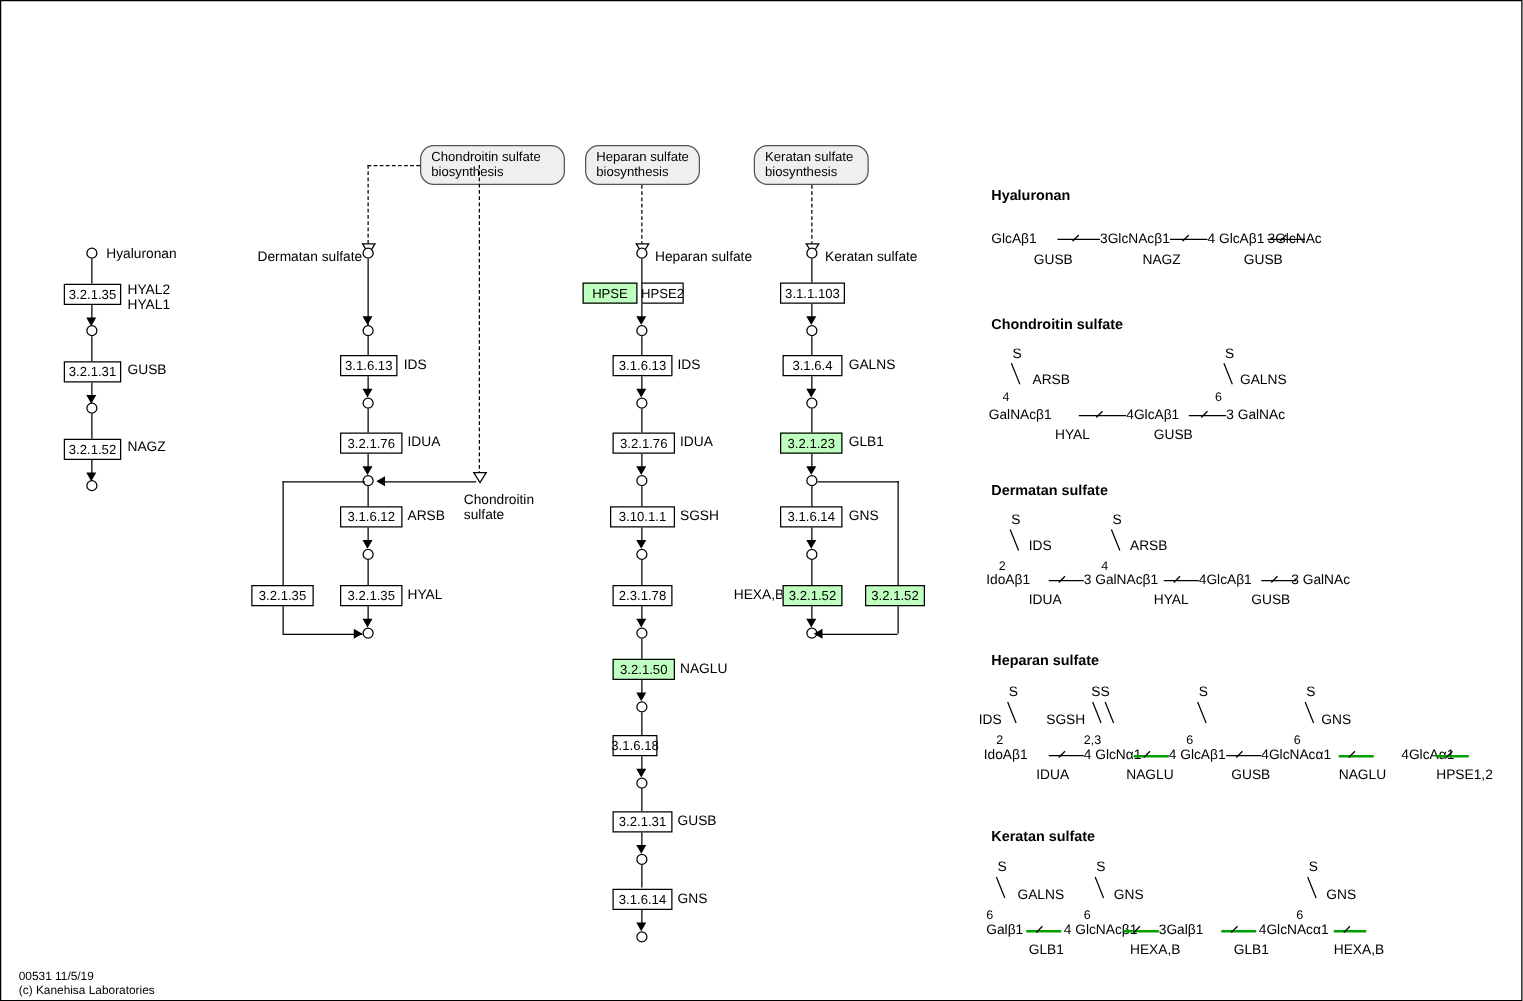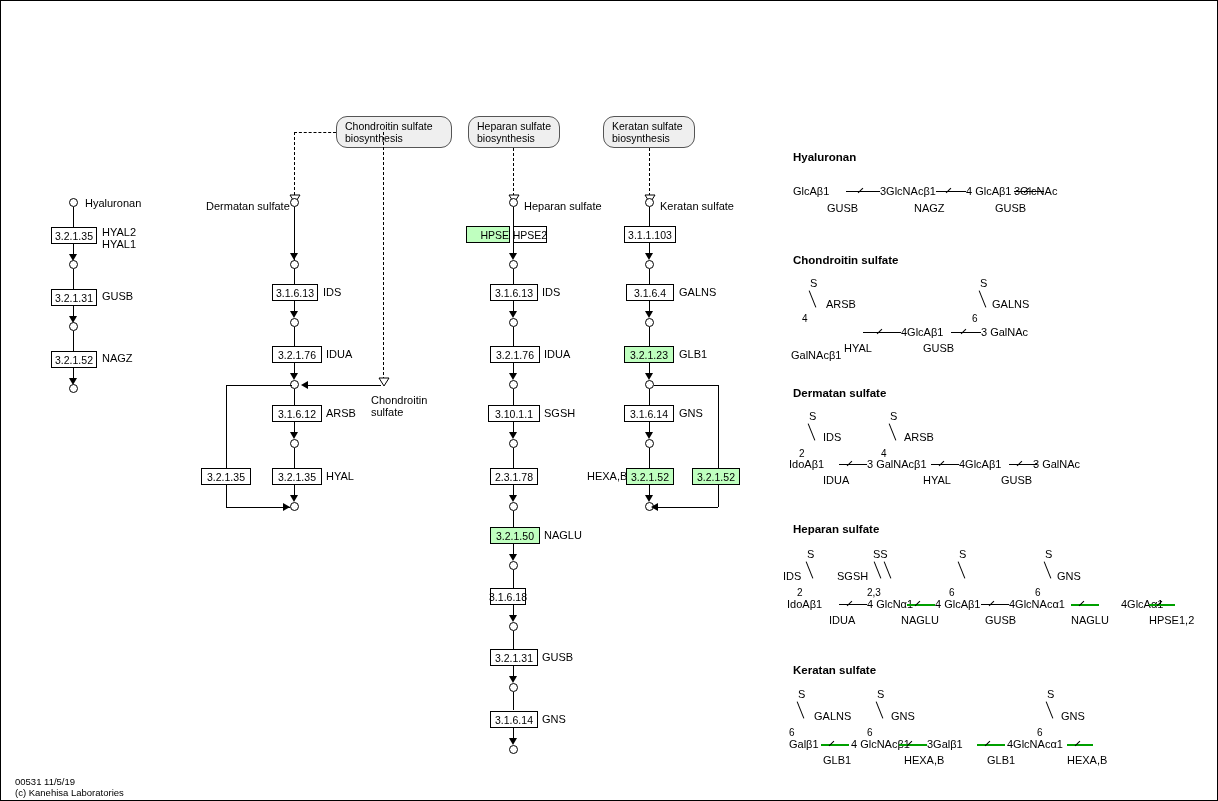--- a/index.html
+++ b/index.html
@@ -199,21 +199,21 @@
   <div class="arr-r" style="left:282px; top:502px;"></div>
 
   <div class="dash-v" style="left:512px; top:147px; height:48px;"></div>
   <svg class="abs" style="left:507px; top:193px;" width="12" height="10">
     <polygon points="1,1 11,1 6,9" fill="#ffffff" stroke="#000000" stroke-width="1"></polygon>
   </svg>
   <div class="circ" style="left:508px; top:197px;"></div>
   <div class="txt" style="left:523px; top:200px;">Heparan sulfate</div>
 
   <div class="ln vln" style="left:512px; top:206px; height:20px;"></div>
-  <div class="ebox green" style="left:465px; top:225px; width:44px;justify-content:flex-end;">
+  <div class="ebox green" style="left:465px; top:225px; width:44px;">
     <span>HPSE</span>
   </div>
   <div class="ebox" style="left:512px; top:225px; width:34px;">
     <span>HPSE2</span>
   </div>
   <div class="ln vln" style="left:512px; top:242px; height:14px;"></div>
   <div class="arr-d" style="left:508px; top:252px;"></div>
   <div class="circ" style="left:508px; top:259px;"></div>
 
   <div class="ln vln" style="left:512px; top:268px; height:20px;"></div>
@@ -365,21 +365,21 @@
   <div class="txt" style="left:809px; top:277px;">S</div>
   <div class="sbond" style="left:811px; top:289px;"></div>
   <div class="txt txt-sm" style="left:801px; top:312px;">4</div>
   <div class="txt" style="left:825px; top:298px;">ARSB</div>
 
   <div class="txt" style="left:979px; top:277px;">S</div>
   <div class="sbond" style="left:981px; top:289px;"></div>
   <div class="txt txt-sm" style="left:971px; top:312px;">6</div>
   <div class="txt" style="left:991px; top:298px;">GALNS</div>
 
-  <div class="txt" style="left:790px; top:326px;margin-top:23px;">GalNAcβ1</div>
+  <div class="txt" style="left:790px; top:326px;">GalNAcβ1</div>
   <div class="bond" style="left:862px; top:331px; width:38px;"></div>
   <div class="tick" style="left:878px; top:327px;"></div>
   <div class="txt" style="left:900px; top:326px;">4GlcAβ1</div>
   <div class="bond" style="left:950px; top:331px; width:30px;"></div>
   <div class="tick" style="left:962px; top:327px;"></div>
   <div class="txt" style="left:980px; top:326px;">3 GalNAc</div>
   <div class="txt" style="left:843px; top:342px;">HYAL</div>
   <div class="txt" style="left:922px; top:342px;">GUSB</div>
 
   <div class="txt bold" style="left:792px; top:387px;">Dermatan sulfate</div>

